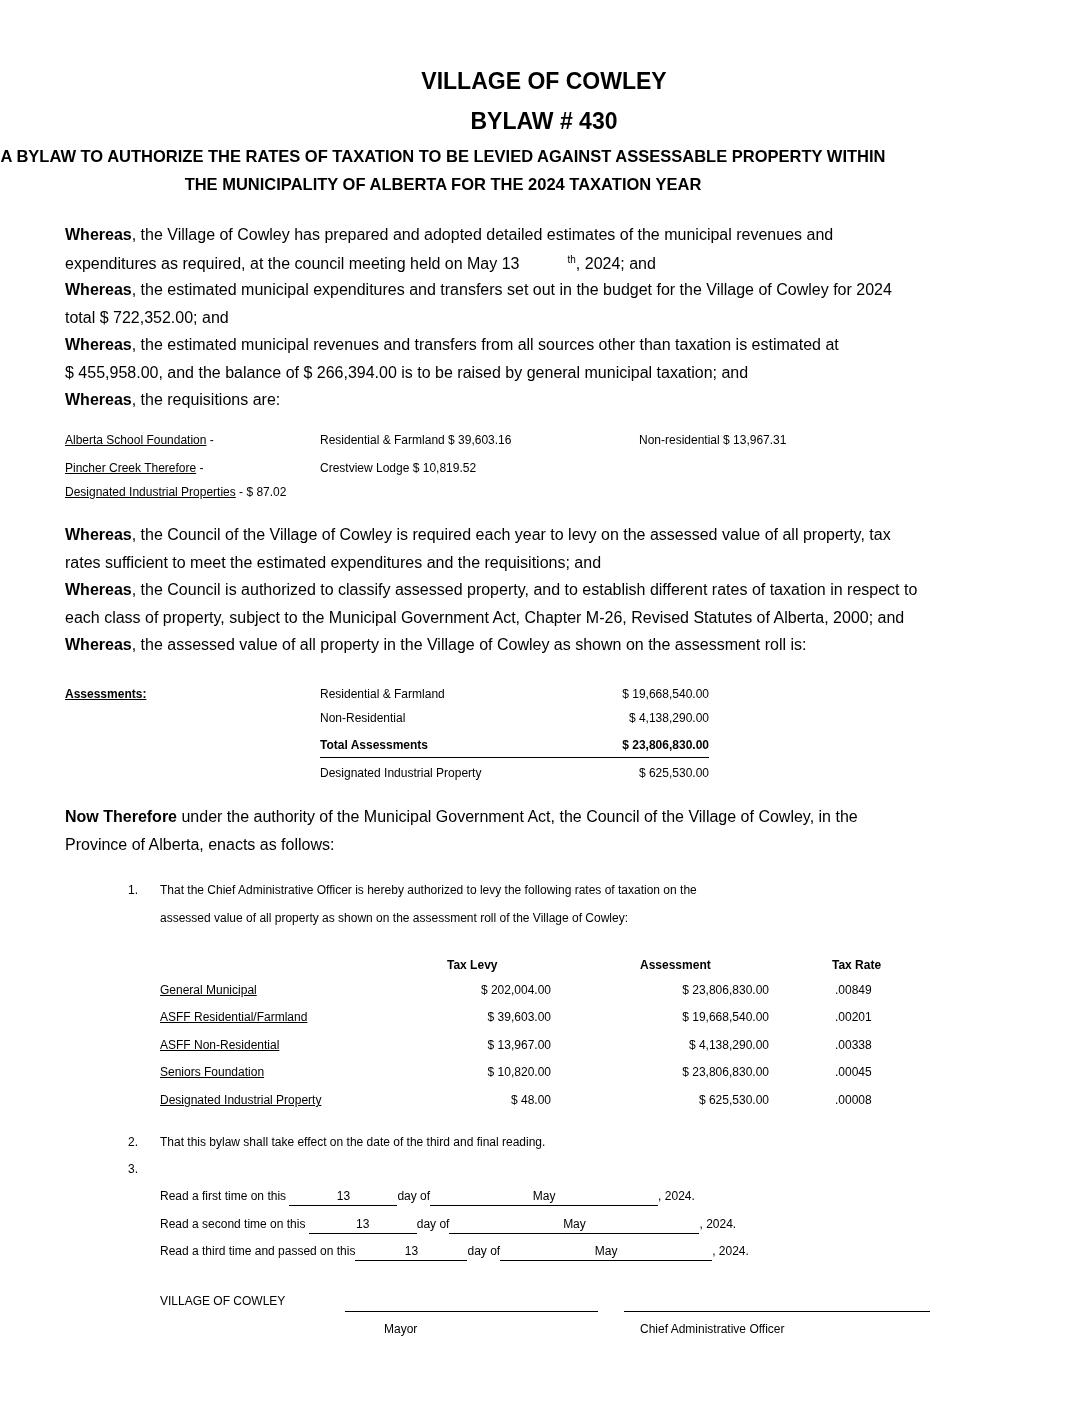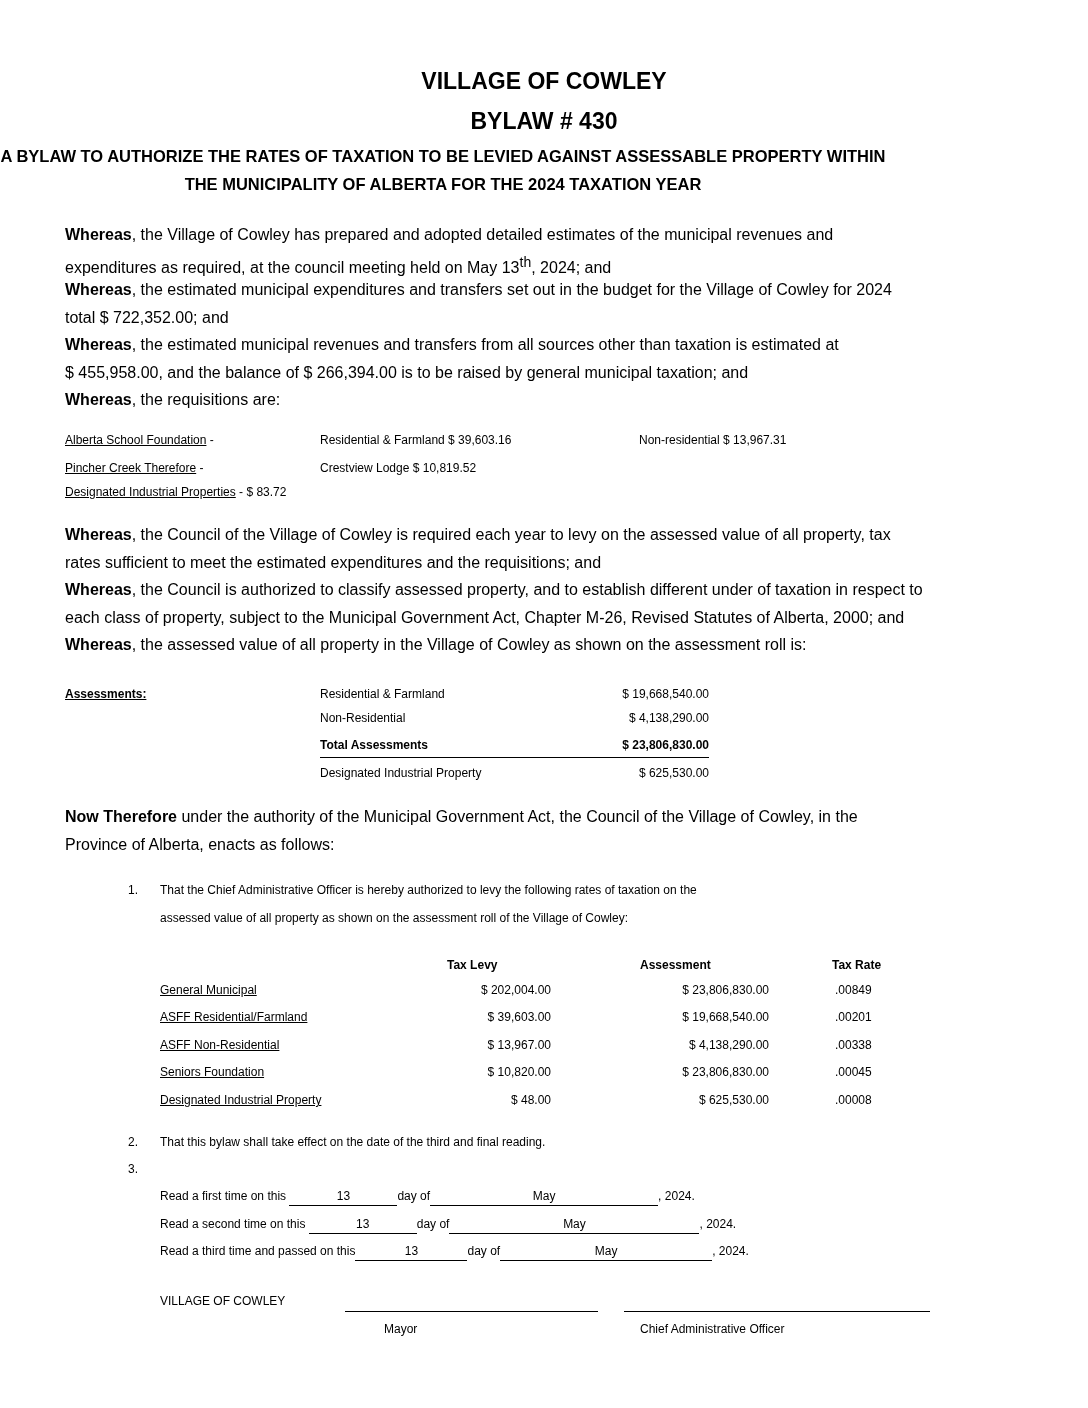--- a/index.html
+++ b/index.html
@@ -9,21 +9,21 @@
   }
   .abs { position: absolute; white-space: nowrap; }
   .t1 { font-weight: bold; font-size: 23px; left: 0; width: 1088px; text-align: center; }
   .t2 { font-weight: bold; font-size: 16.5px; left: 0; width: 886px; text-align: center; }
   .p { font-size: 16px; left: 65px; }
   .b { font-weight: bold; }
   .u { text-decoration: underline; }
   .fs { font-size: 12px; }
   .r { text-align: right; }
   .blank { display: inline-block; border-bottom: 1.2px solid #000; text-align: center; line-height: 18px; }
-  sup { font-size: 14px; }
+  sup { font-size: 10px; margin-left: 48px; }
 </style>
 </head>
 <body>
 
 <div class="abs t1" style="top:68px;">VILLAGE OF COWLEY</div>
 <div class="abs t1" style="top:108px;">BYLAW # 430</div>
 <div class="abs t2" style="top:147px;">A BYLAW TO AUTHORIZE THE RATES OF TAXATION TO BE LEVIED AGAINST ASSESSABLE PROPERTY WITHIN</div>
 <div class="abs t2" style="top:175px;">THE MUNICIPALITY OF ALBERTA FOR THE 2024 TAXATION YEAR</div>
 
 <div class="abs p" style="top:226px;"><span class="b">Whereas</span><span>, the Village of Cowley has prepared and adopted detailed estimates of the municipal revenues and</span></div>
@@ -35,25 +35,25 @@
 <div class="abs p" style="top:336px;"><span class="b">Whereas</span><span>, the estimated municipal revenues and transfers from all sources other than taxation is estimated at</span></div>
 <div class="abs p" style="top:364px;">$ 455,958.00, and the balance of $ 266,394.00 is to be raised by general municipal taxation; and</div>
 
 <div class="abs p" style="top:391px;"><span class="b">Whereas</span><span>, the requisitions are:</span></div>
 
 <div class="abs fs" style="top:433px; left:65px;"><span class="u">Alberta School Foundation</span><span> -</span></div>
 <div class="abs fs" style="top:433px; left:320px;">Residential &amp; Farmland $ 39,603.16</div>
 <div class="abs fs" style="top:433px; left:639px;">Non-residential $ 13,967.31</div>
 <div class="abs fs" style="top:461px; left:65px;"><span class="u">Pincher Creek Therefore</span><span> -</span></div>
 <div class="abs fs" style="top:461px; left:320px;">Crestview Lodge $ 10,819.52</div>
-<div class="abs fs" style="top:485px; left:65px;"><span class="u">Designated Industrial Properties</span><span> - $ 83.72</span></div>
+<div class="abs fs" style="top:485px; left:65px;"><span class="u">Designated Industrial Properties</span><span> - $ 87.02</span></div>
 
 <div class="abs p" style="top:526px;"><span class="b">Whereas</span><span>, the Council of the Village of Cowley is required each year to levy on the assessed value of all property, tax</span></div>
 <div class="abs p" style="top:554px;">rates sufficient to meet the estimated expenditures and the requisitions; and</div>
-<div class="abs p" style="top:581px;"><span class="b">Whereas</span><span>, the Council is authorized to classify assessed property, and to establish different under of taxation in respect to</span></div>
+<div class="abs p" style="top:581px;"><span class="b">Whereas</span><span>, the Council is authorized to classify assessed property, and to establish different rates of taxation in respect to</span></div>
 <div class="abs p" style="top:609px;">each class of property, subject to the Municipal Government Act, Chapter M-26, Revised Statutes of Alberta, 2000; and</div>
 <div class="abs p" style="top:636px;"><span class="b">Whereas</span><span>, the assessed value of all property in the Village of Cowley as shown on the assessment roll is:</span></div>
 
 <div class="abs fs b u" style="top:687px; left:65px;">Assessments:</div>
 <div class="abs fs" style="top:687px; left:320px;">Residential &amp; Farmland</div>
 <div class="abs fs r" style="top:687px; left:540px; width:169px;">$ 19,668,540.00</div>
 <div class="abs fs" style="top:711px; left:320px;">Non-Residential</div>
 <div class="abs fs r" style="top:711px; left:540px; width:169px;">$ 4,138,290.00</div>
 <div class="abs fs b" style="top:738px; left:320px; width:389px; border-bottom:1.5px solid #000; height:19px;">
   <span>Total Assessments</span>

